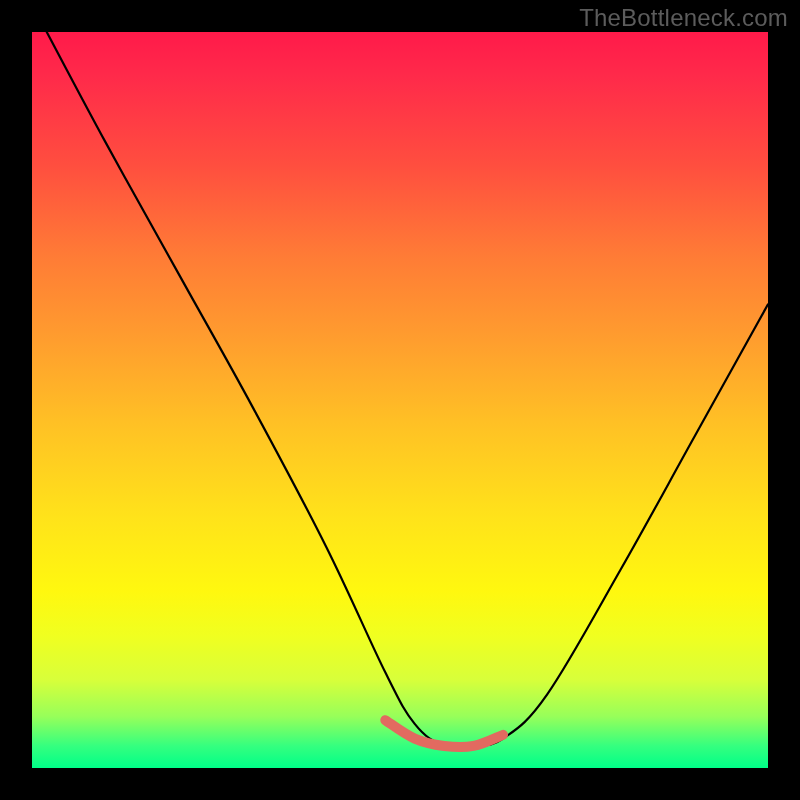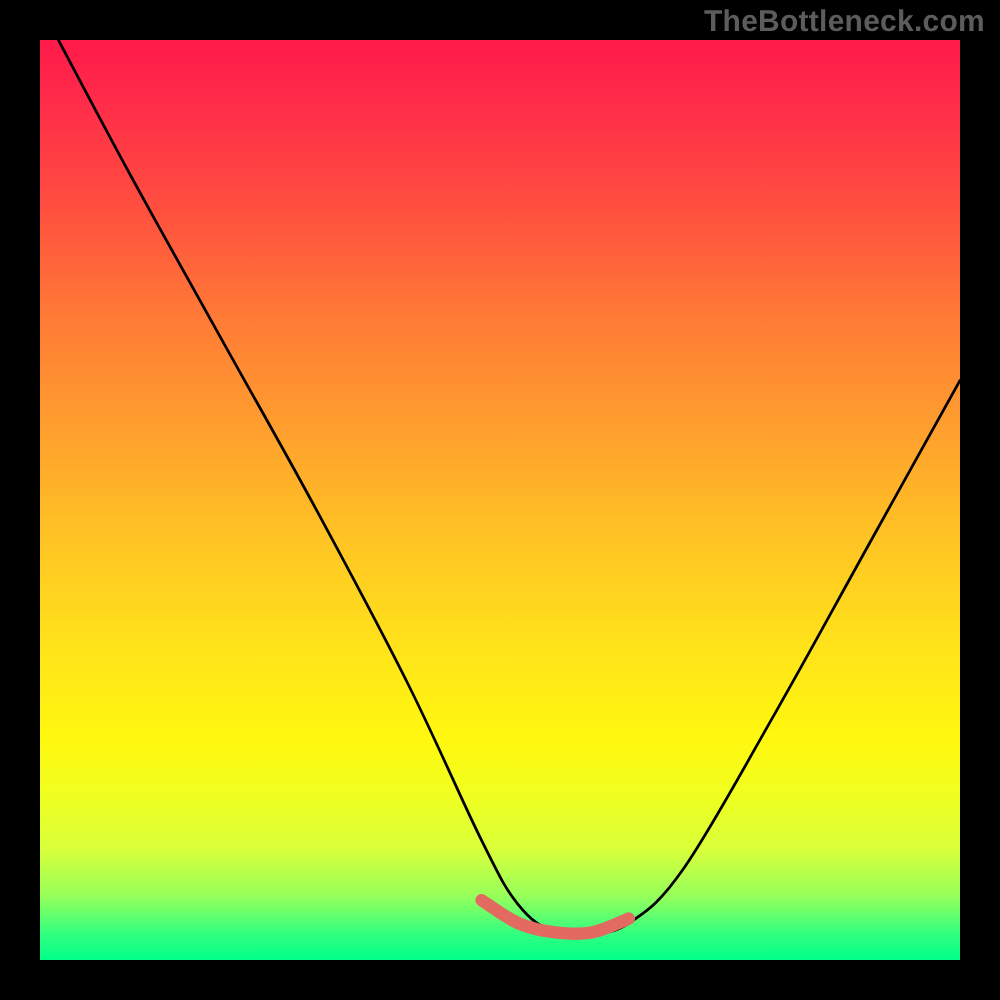--- a/index.html
+++ b/index.html
@@ -16,21 +16,21 @@
     width: 800px;
     height: 800px;
     background: #000;
   }
   .watermark {
     position: absolute;
     top: 4px;
     right: 12px;
     color: #5c5c5c;
     font-size: 24px;
-    font-weight: 700;
+    font-weight: 400;
     letter-spacing: 0.2px;
     z-index: 5;
   }
   .plot-area {
     position: absolute;
     left: 32px;
     top: 32px;
     width: 736px;
     height: 736px;
     overflow: hidden;

